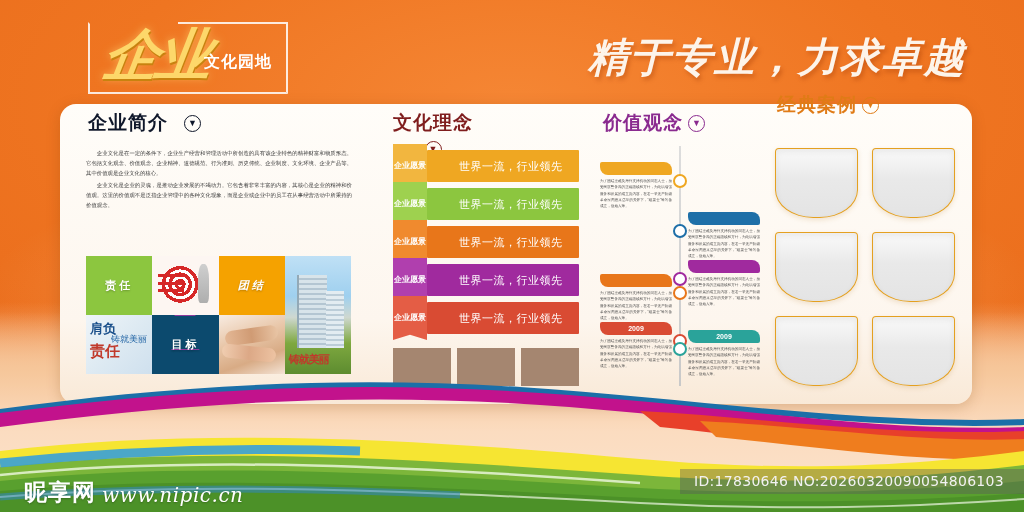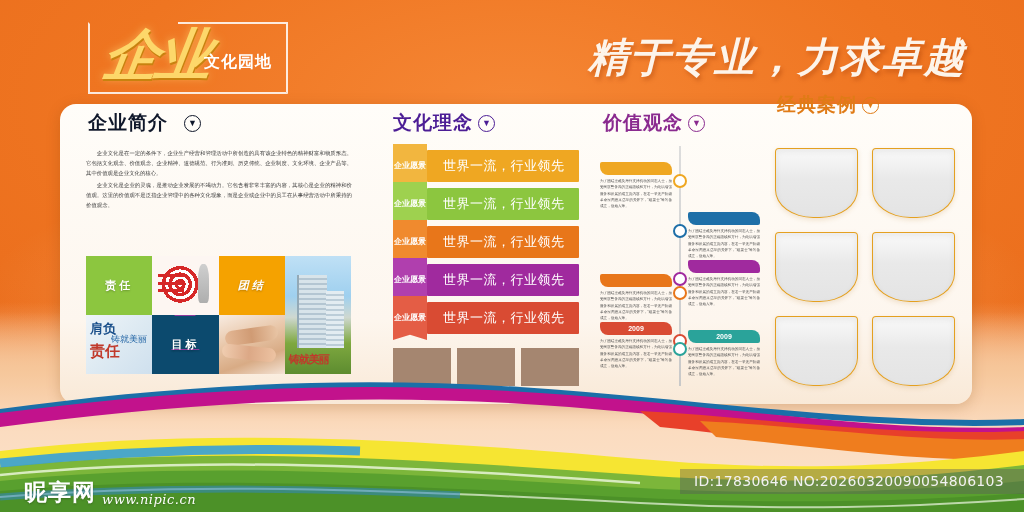--- a/index.html
+++ b/index.html
@@ -81,21 +81,21 @@
     font-size:19px; font-weight:700; letter-spacing:1px;
     font-family:"DejaVu Sans","Liberation Sans",sans-serif;
   }
   .chev {
     width:17px; height:17px; border-radius:50%;
     border:1.4px solid currentColor;
     display:flex; align-items:center; justify-content:center;
     font-size:9px; line-height:1;
   }
   .h-blue   { color:#0f172a;gap:16px; }
-  .h-green  { color:#4c1d95; }
+  .h-green  { color:#7f1d1d;flex-direction:column; }
   .h-purple { color:#8a2a8f; }
   .h-orange { color:#e07b16; }
 
   
   .intro-body {
     position:absolute; left:86px; top:148px; width:266px;
     font-size:5.4px; line-height:1.85; color:#3a3a3a; text-align:justify;
     font-family:"DejaVu Sans","Liberation Sans",sans-serif;
   }
   .intro-body p { text-indent:2em; margin-bottom:2px; }
@@ -189,22 +189,22 @@
   .vision { position:absolute; left:393px; top:150px; width:186px; }
   .vbar { position:relative; height:32px; margin-bottom:6px; display:flex; align-items:center; }
   .vtag {
     position:absolute; left:0; top:-6px; width:34px; height:44px;
     display:flex; flex-direction:column; align-items:center; justify-content:center;
     color:#fff; font-size:8px; font-weight:700; line-height:1.15; z-index:3;
     clip-path:polygon(0 0,100% 0,100% 100%,50% 88%,0 100%);
   }
   .vbody {
     position:absolute; left:34px; right:0; top:0; bottom:0;
-    display:flex; align-items:center; padding-left:16px;
-    color:#fff; font-size:13px; letter-spacing:.5px;
+    display:flex; align-items:center; padding-left:32px;
+    color:#fff; font-size:11px; letter-spacing:.5px;
     border-radius:1px;
   }
   .v1 .vtag,.v1 .vbody { background:#efa722; }
   .v1 .vtag { background:#f2b63f; }
   .v2 .vtag,.v2 .vbody { background:#8cc63f; }
   .v2 .vtag { background:#9ed14f; }
   .v3 .vtag,.v3 .vbody { background:#e8761a; }
   .v3 .vtag { background:#f08a2e; }
   .v4 .vtag,.v4 .vbody { background:#a02a9e; }
   .v4 .vtag { background:#b03fae; }
@@ -259,21 +259,21 @@
   
   .wm {
     position:absolute; left:24px; bottom:4px; display:flex; align-items:flex-end; gap:6px;
   }
   .wm-cn {
     font-size:23px; font-weight:700; color:#fff; letter-spacing:1px;
     font-family:"DejaVu Sans","Liberation Sans",sans-serif;
     text-shadow:0 1px 2px rgba(0,0,0,.25);
   }
   .wm-url {
-    font-size:13px; font-style:italic; color:#fff; letter-spacing:.5px;
+    font-size:20px; font-style:italic; color:#fff; letter-spacing:.5px;
     font-family:"DejaVu Serif","Liberation Serif",serif;
     text-shadow:0 1px 2px rgba(0,0,0,.25);
     padding-bottom:1px;
   }
   .idbar {
     position:absolute; right:0; bottom:18px;
     background:rgba(90,90,90,.42);
     color:#f2f2f2; font-size:14px; letter-spacing:.3px;
     padding:4px 20px 5px 14px;
     font-family:"DejaVu Sans","Liberation Sans",sans-serif;

